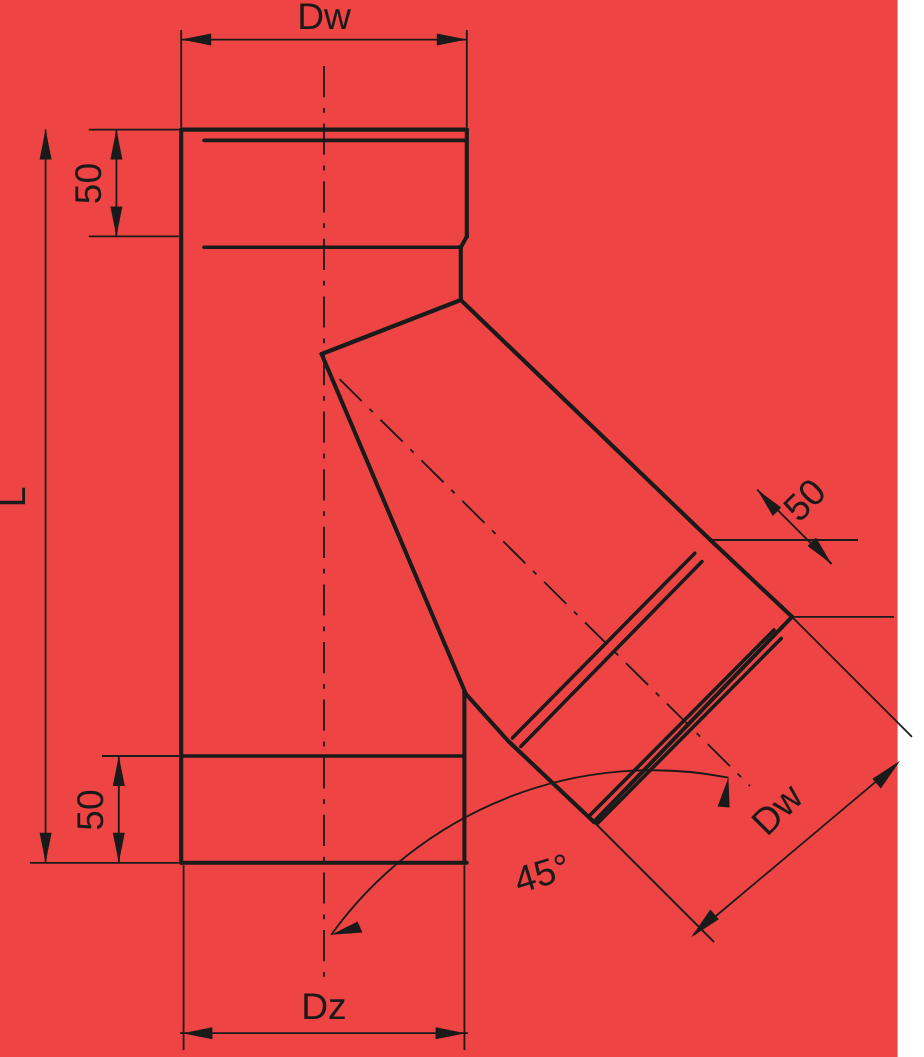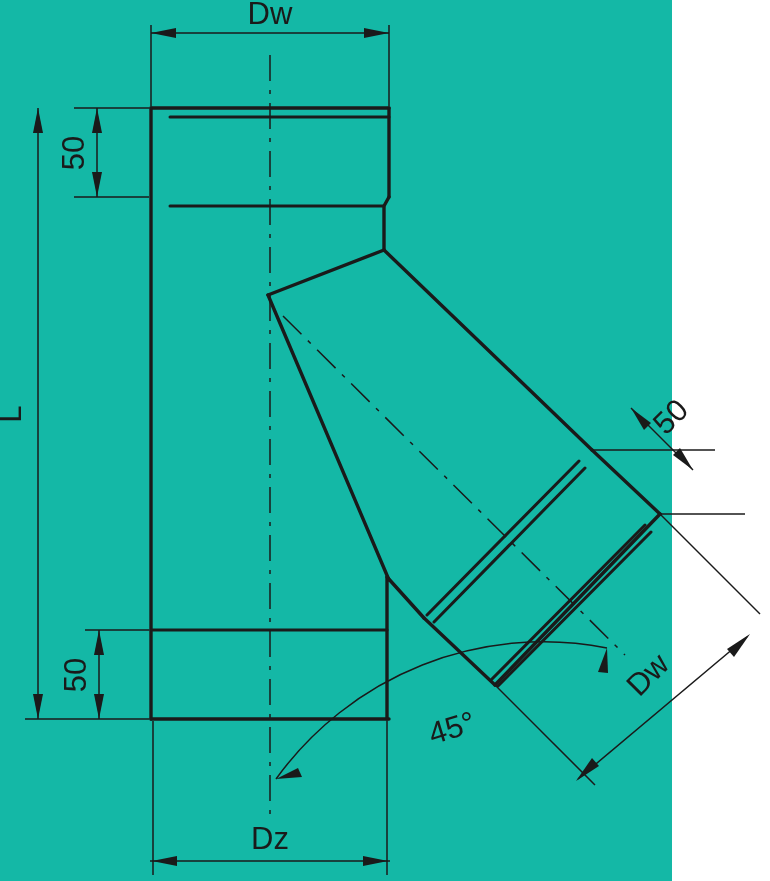--- a/index.html
+++ b/index.html
@@ -8,23 +8,23 @@
     background: #ffffff;
   }
   body {
     width: 770px;
     height: 881px;
     font-family: "Liberation Sans", sans-serif;
     overflow: hidden;
   }
   #drawing-root {
     position: relative;
-    width: 672px;
+    width: 748px;
     height: 881px;
-    background: #14b8a6;
+    background: #ef4444;
   }
   svg.tech-drawing {
     display: block;
     width: 770px;
     height: 881px;
   }
   .outline {
     fill: none;
     stroke: #1a1a1a;
     stroke-width: 3.4;

